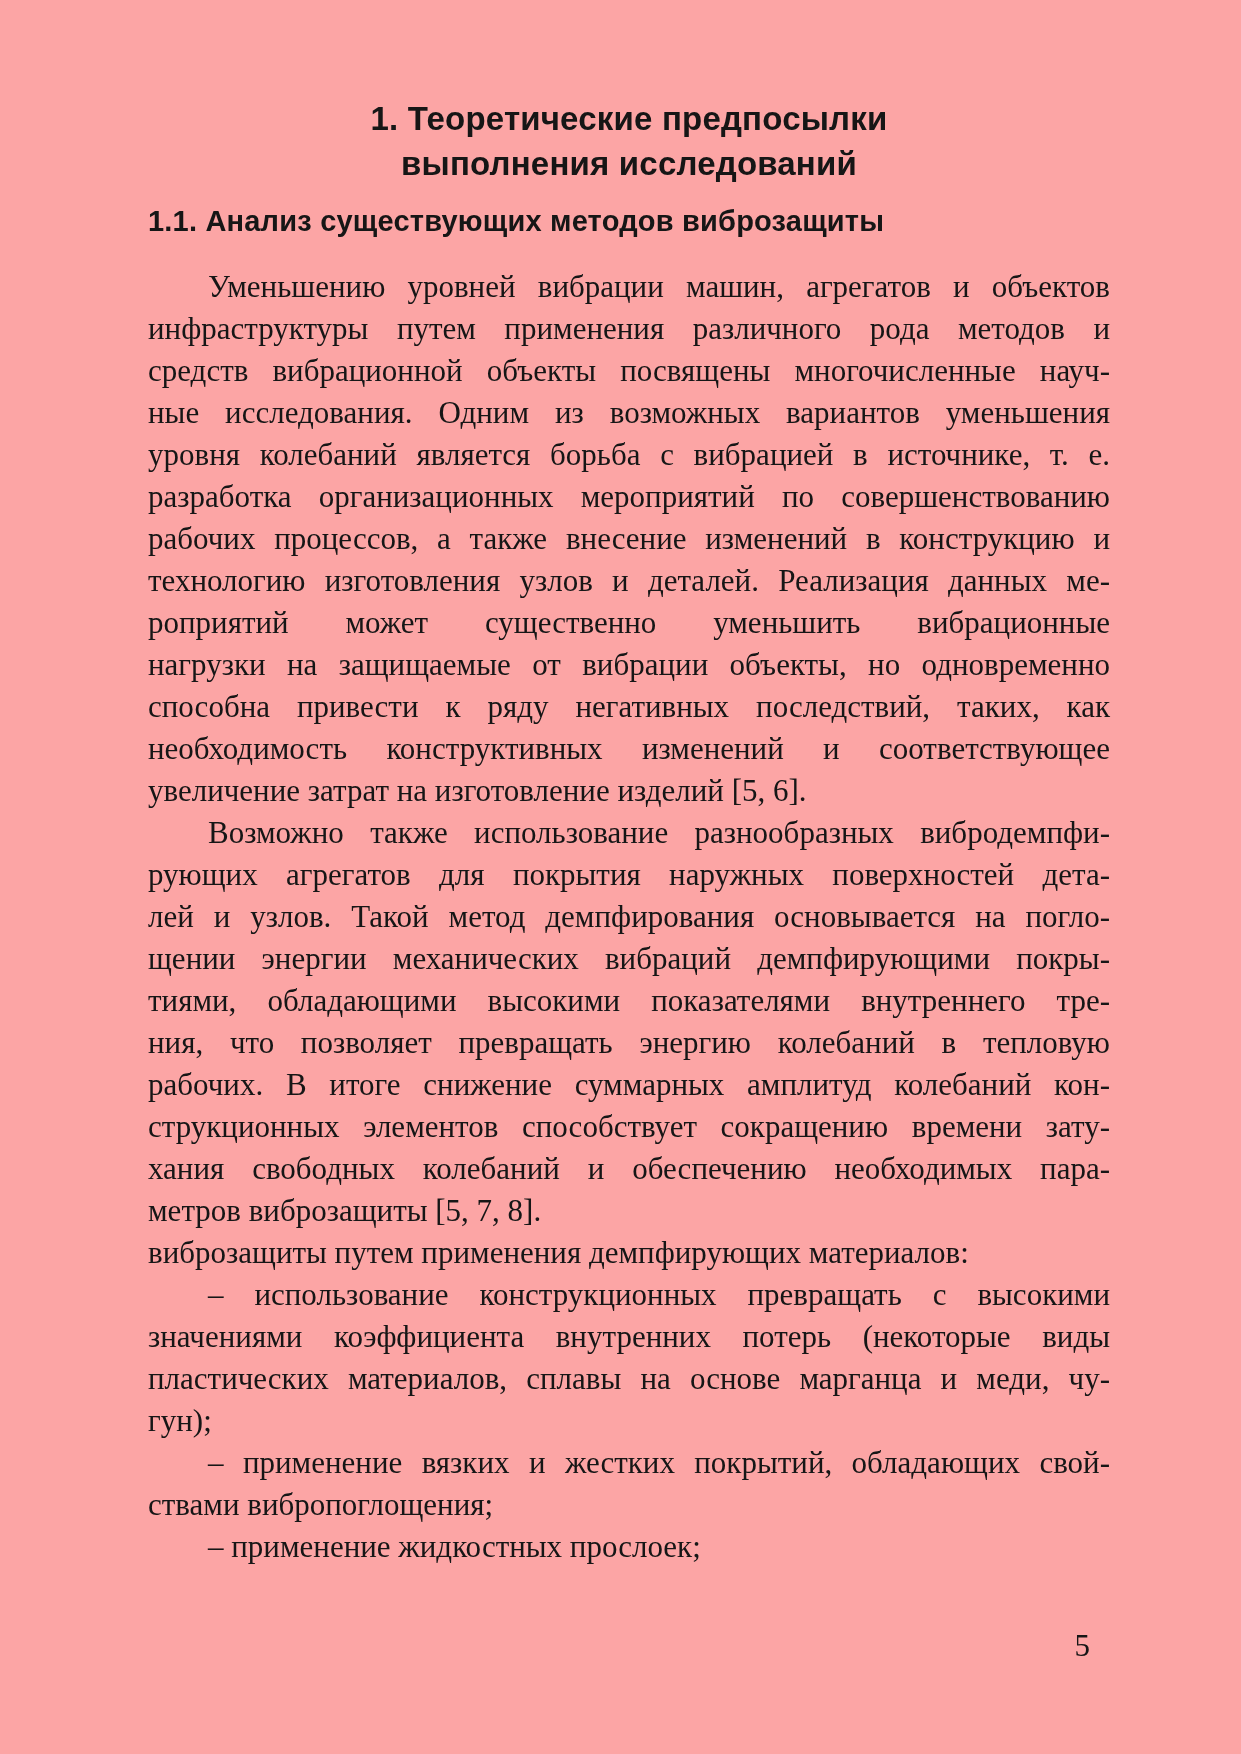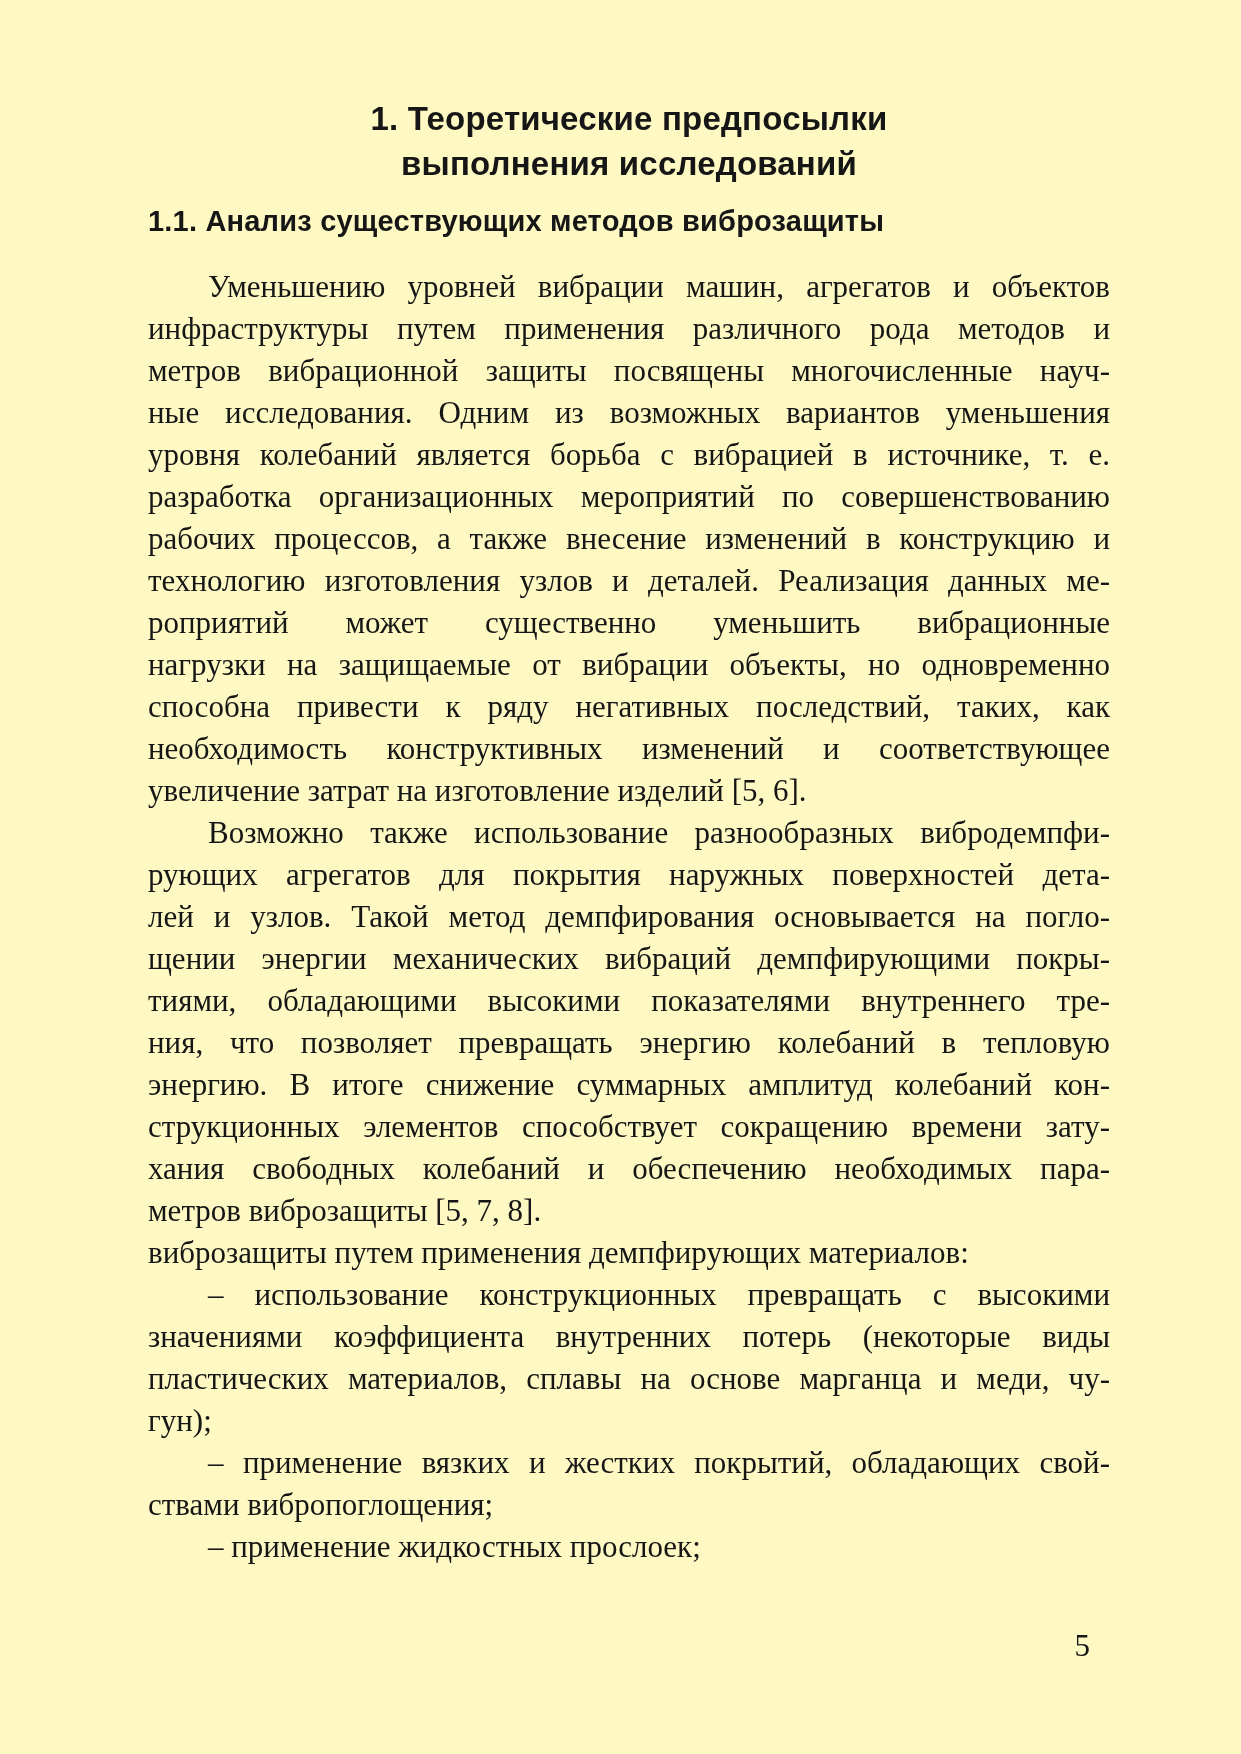--- a/index.html
+++ b/index.html
@@ -5,21 +5,21 @@
   html, body {
     margin: 0;
     padding: 0;
     background: #e8e8e8;
   }
   .page {
     position: relative;
     width: 1241px;
     height: 1754px;
     margin: 0 auto;
-    background: #fef9c3;
+    background: #fca5a5;
     color: #161616;
     font-family: "Liberation Serif", "DejaVu Serif", serif;
     overflow: hidden;
   }
   .column {
     position: absolute;
     left: 148px;
     top: 96px;
     width: 962px;
   }
@@ -78,40 +78,40 @@
   <div class="column">
     <h1 class="heading">
       <span>1. Теоретические предпосылки</span><br>
       <span>выполнения исследований</span>
     </h1>
     <h2 class="subheading">1.1. Анализ существующих методов виброзащиты</h2>
     <div class="body-text">
         <div class="para">
           <div class="line indent">Уменьшению уровней вибрации машин, агрегатов и объектов</div>
           <div class="line">инфраструктуры путем применения различного рода методов и</div>
-          <div class="line">метров вибрационной защиты посвящены многочисленные науч-</div>
+          <div class="line">средств вибрационной объекты посвящены многочисленные науч-</div>
           <div class="line">ные исследования. Одним из возможных вариантов уменьшения</div>
           <div class="line">уровня колебаний является борьба с вибрацией в источнике, т. е.</div>
           <div class="line">разработка организационных мероприятий по совершенствованию</div>
           <div class="line">рабочих процессов, а также внесение изменений в конструкцию и</div>
           <div class="line">технологию изготовления узлов и деталей. Реализация данных ме-</div>
           <div class="line">роприятий может существенно уменьшить вибрационные</div>
           <div class="line">нагрузки на защищаемые от вибрации объекты, но одновременно</div>
           <div class="line">способна привести к ряду негативных последствий, таких, как</div>
           <div class="line">необходимость конструктивных изменений и соответствующее</div>
           <div class="line last">увеличение затрат на изготовление изделий [5, 6].</div>
         </div>
         <div class="para">
           <div class="line indent">Возможно также использование разнообразных вибродемпфи-</div>
           <div class="line">рующих агрегатов для покрытия наружных поверхностей дета-</div>
           <div class="line">лей и узлов. Такой метод демпфирования основывается на погло-</div>
           <div class="line">щении энергии механических вибраций демпфирующими покры-</div>
           <div class="line">тиями, обладающими высокими показателями внутреннего тре-</div>
           <div class="line">ния, что позволяет превращать энергию колебаний в тепловую</div>
-          <div class="line">энергию. В итоге снижение суммарных амплитуд колебаний кон-</div>
+          <div class="line">рабочих. В итоге снижение суммарных амплитуд колебаний кон-</div>
           <div class="line">струкционных элементов способствует сокращению времени зату-</div>
           <div class="line">хания свободных колебаний и обеспечению необходимых пара-</div>
           <div class="line last">метров виброзащиты [5, 7, 8].</div>
         </div>
         <div class="para">
           <div class="line last">виброзащиты путем применения демпфирующих материалов:</div>
         </div>
         <div class="para">
           <div class="line indent">– использование конструкционных превращать с высокими</div>
           <div class="line">значениями коэффициента внутренних потерь (некоторые виды</div>

